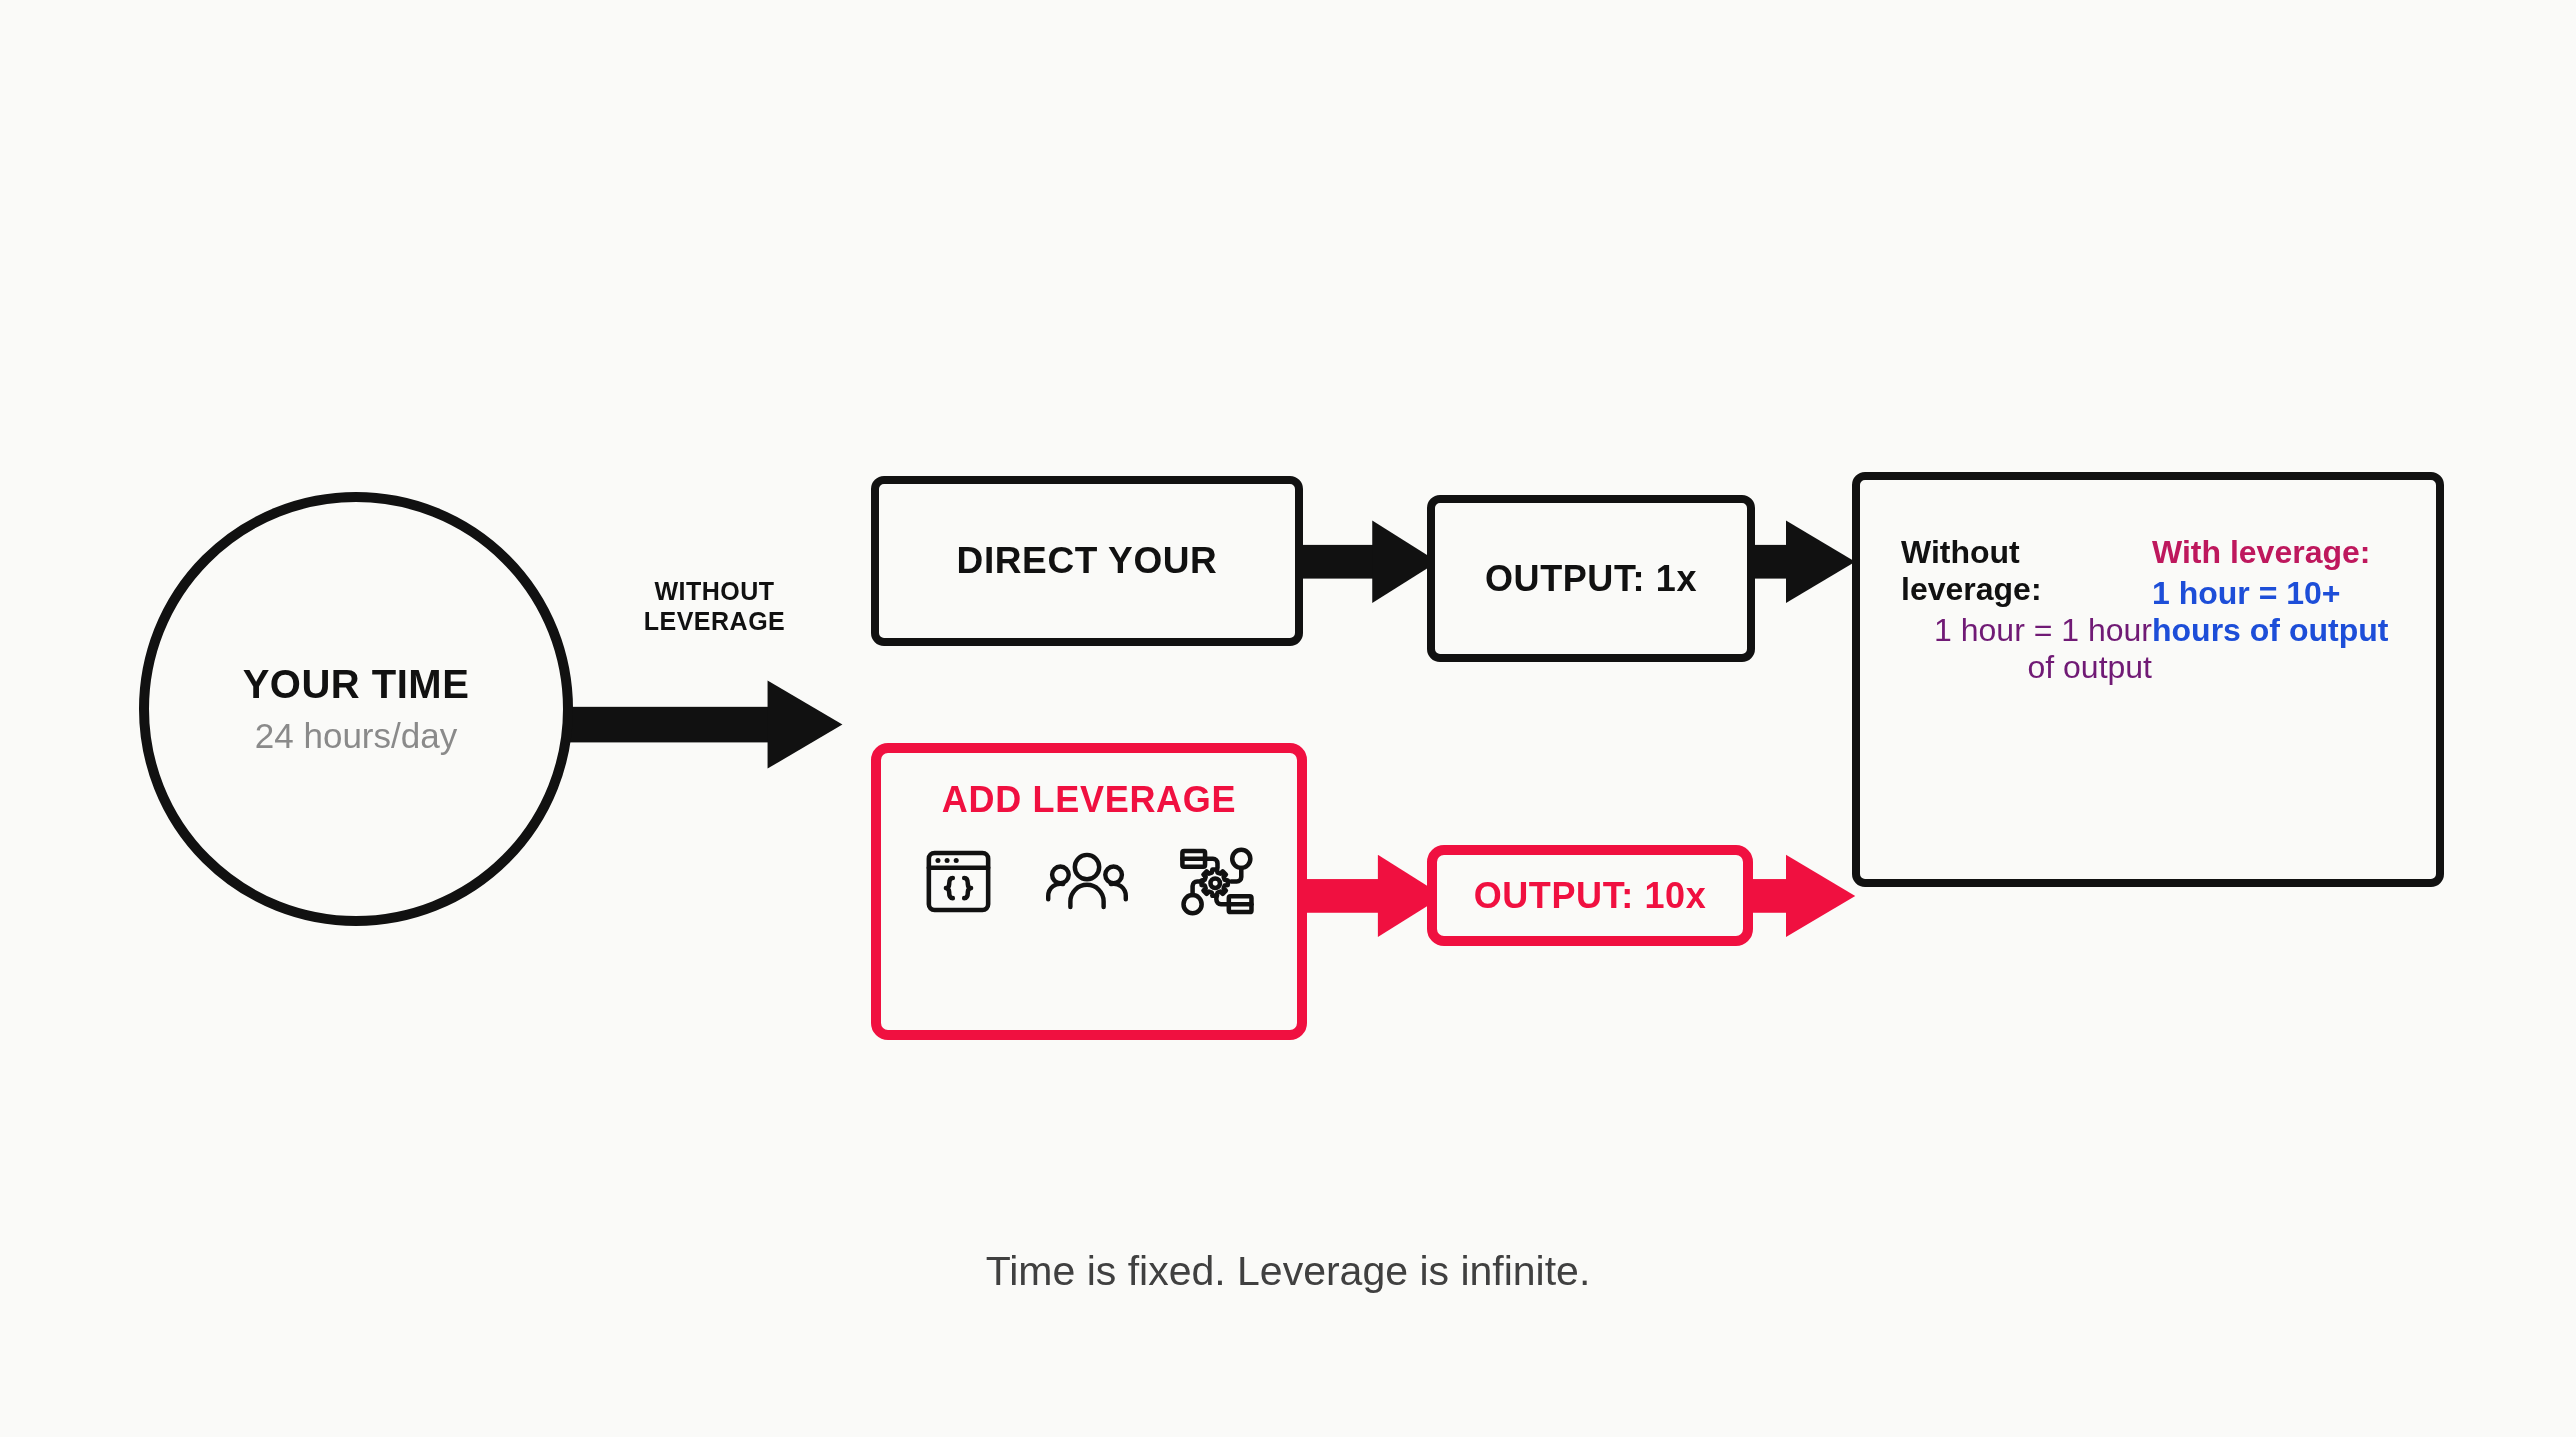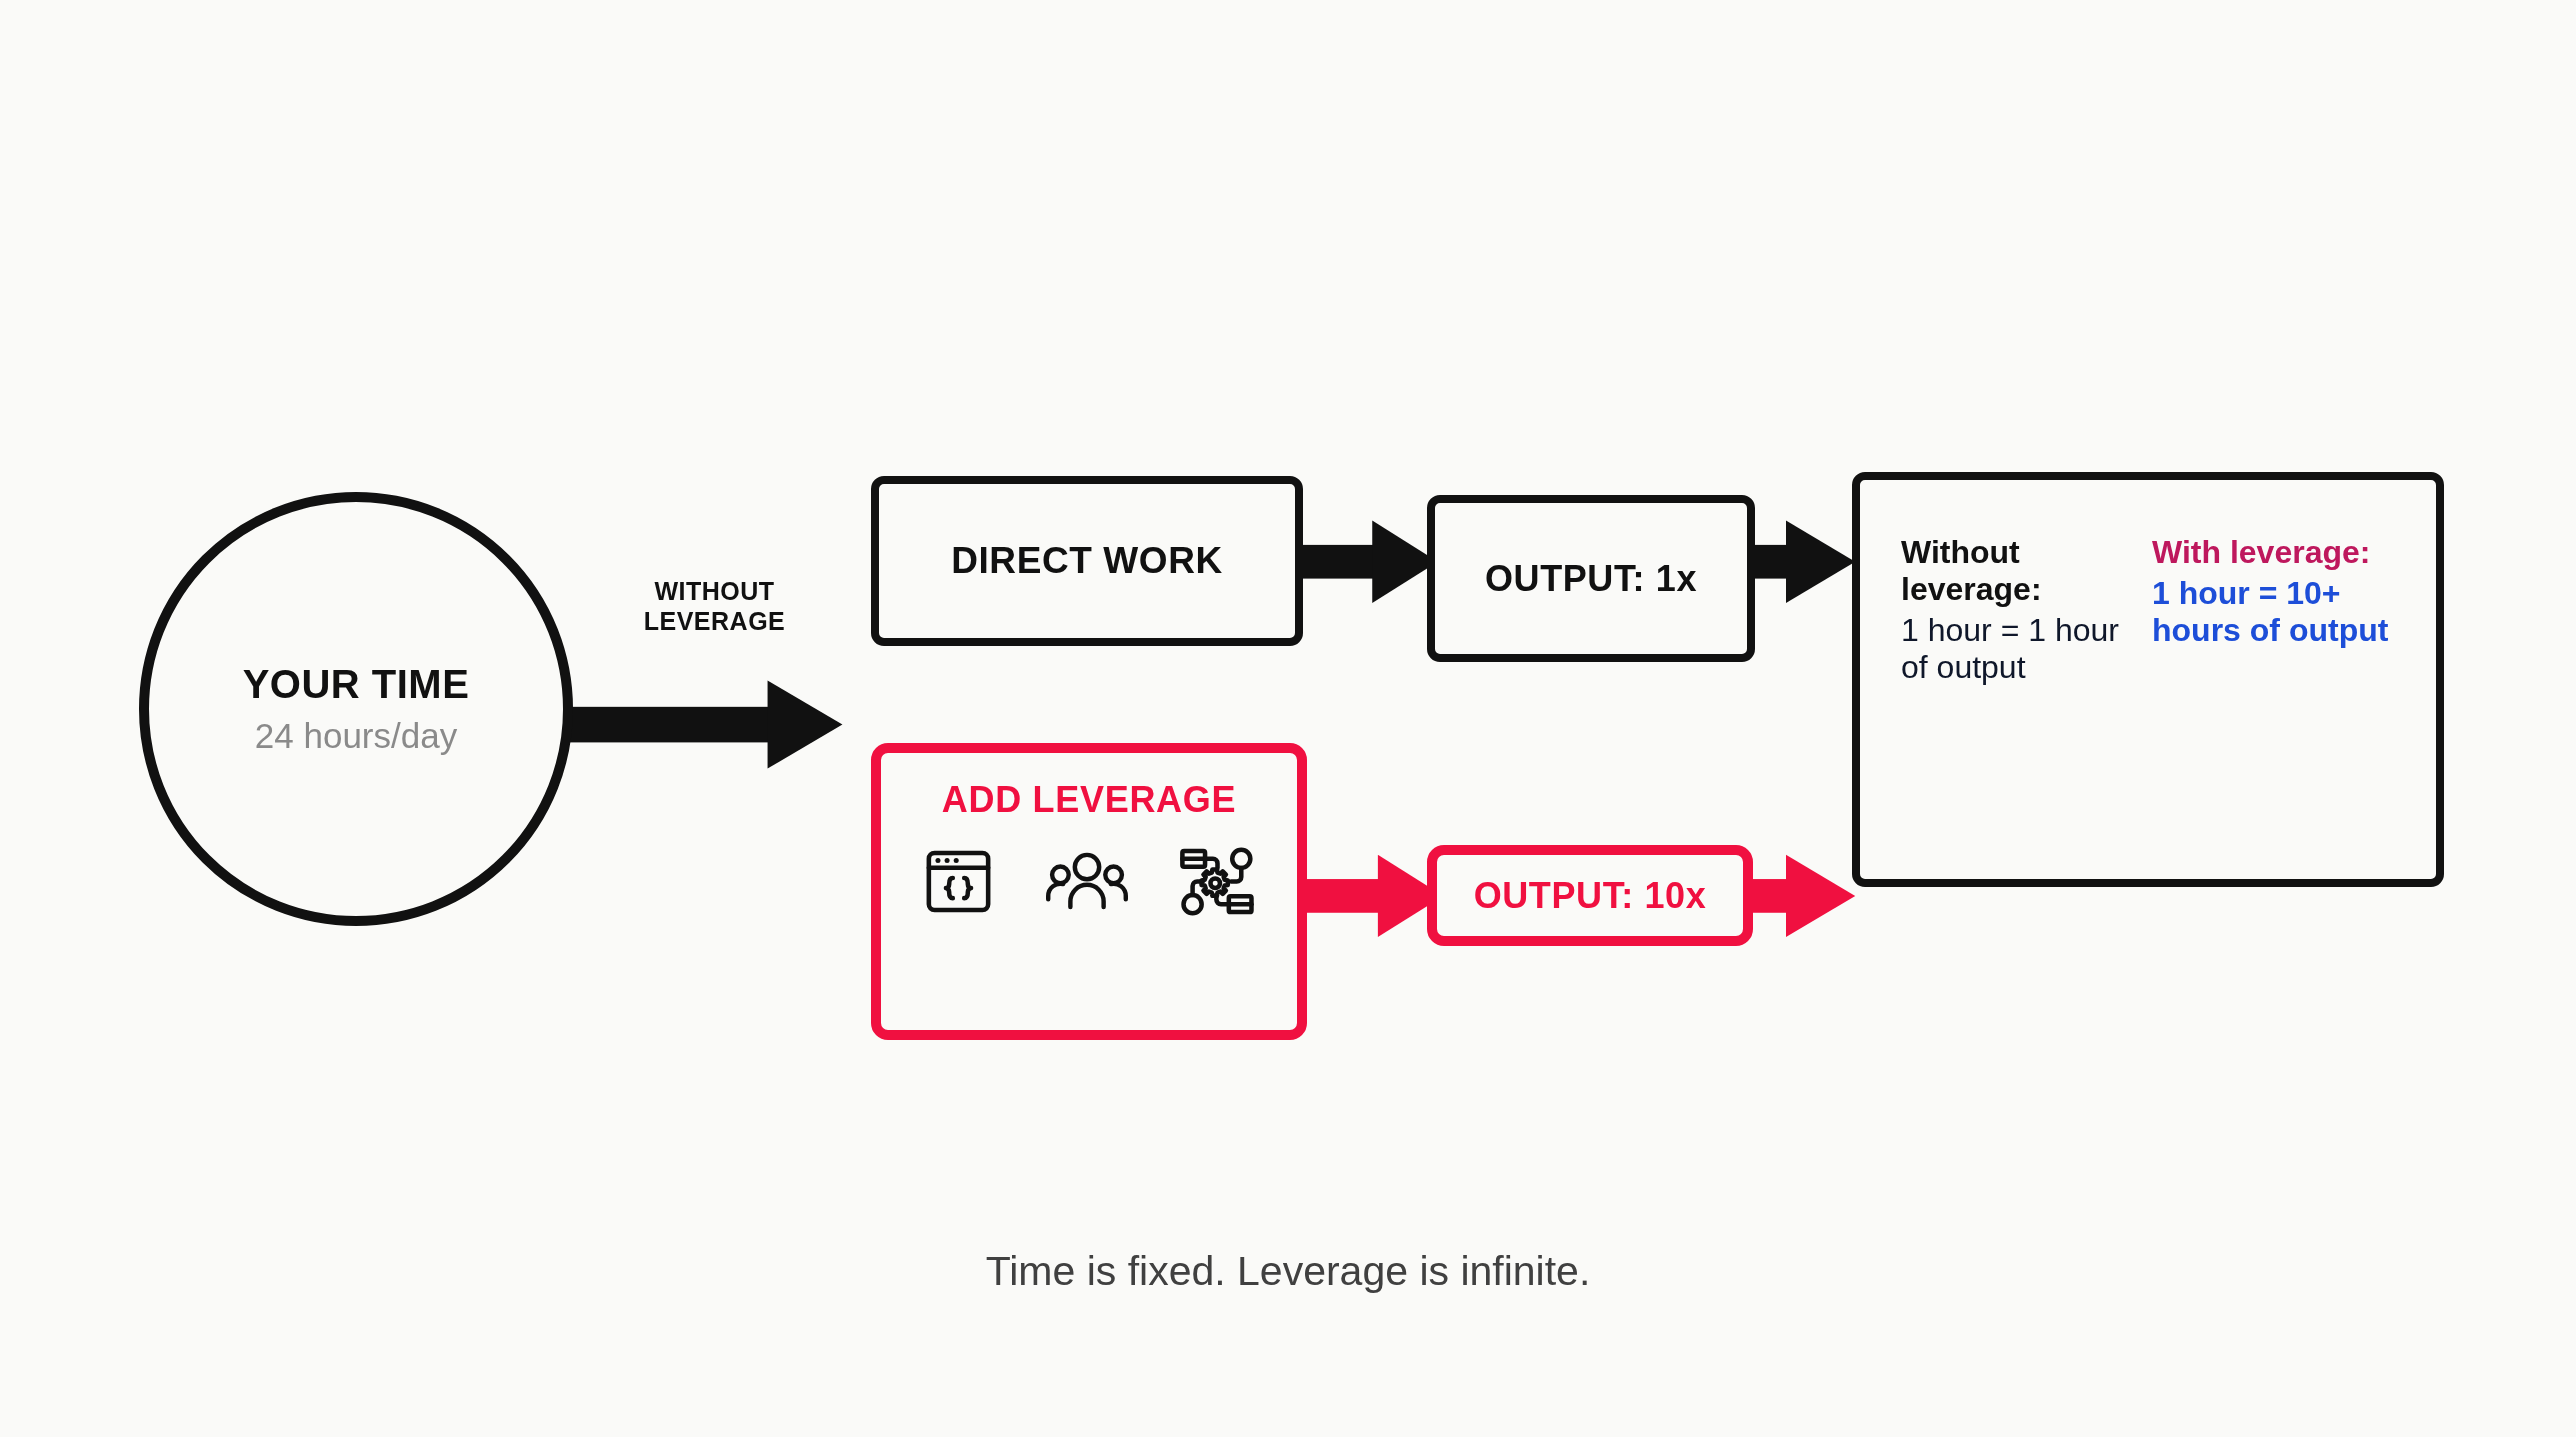--- a/index.html
+++ b/index.html
@@ -67,21 +67,21 @@
     padding:54px 0 0 41px;
   }
   .cmp-col{width:251px;}
   .cmp-head{
     font-size:32px;font-weight:bold;line-height:1.16;margin-bottom:3.7px;
   }
   .cmp-body{
     font-size:32px;line-height:1.16;
   }
   .cmp-col.left .cmp-head{color:#111111;}
-  .cmp-col.left .cmp-body{color:#0f172a;font-weight:normal;}
+  .cmp-col.left .cmp-body{color:#701a75;font-weight:normal;text-align:right;}
   .cmp-col.right .cmp-head{color:#be185d;}
   .cmp-col.right .cmp-body{color:#1d4ed8;font-weight:bold;}
 
   
   #without-leverage-label{
     position:absolute;left:593px;top:576px;width:243px;
     text-align:center;font-size:25px;font-weight:bold;color:#111111;
     line-height:1.2;letter-spacing:0.5px;
   }
 
@@ -131,21 +131,21 @@
     <div class="ct-title">YOUR TIME</div>
     <div class="ct-sub">24 hours/day</div>
   </div>
 
   <div id="without-leverage-label">
     <div>WITHOUT</div>
     <div>LEVERAGE</div>
   </div>
 
   <div id="direct-work" class="node black">
-    <span class="label">DIRECT WORK</span>
+    <span class="label">DIRECT YOUR</span>
   </div>
 
   <div id="output-1x" class="node black">
     <span class="label">OUTPUT: 1x</span>
   </div>
 
   <div id="add-leverage" class="node red">
     <span class="label">ADD LEVERAGE</span>
 
     <div class="icon-row">

